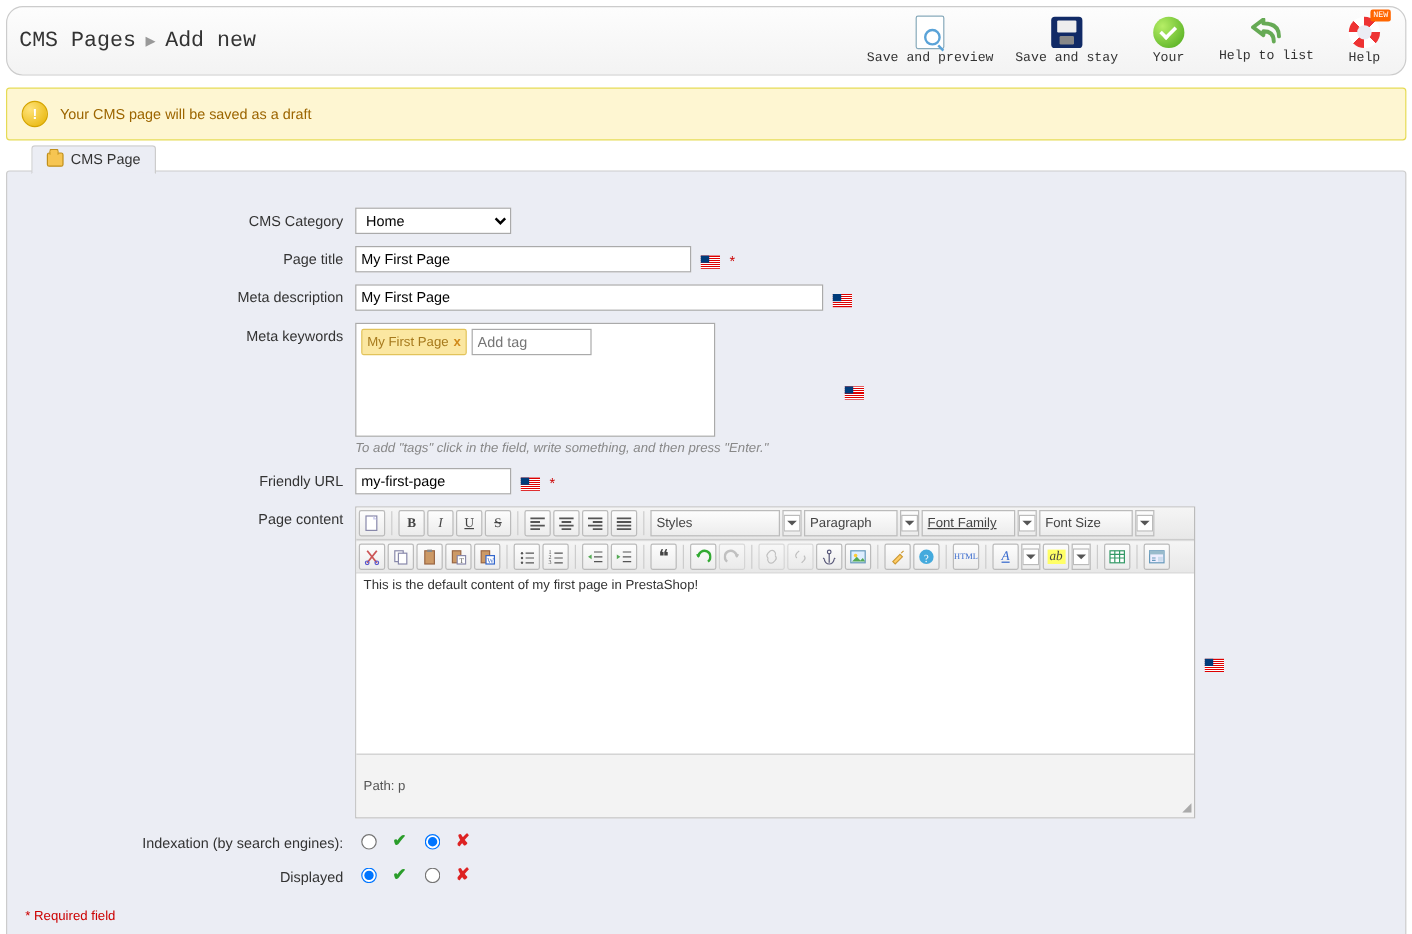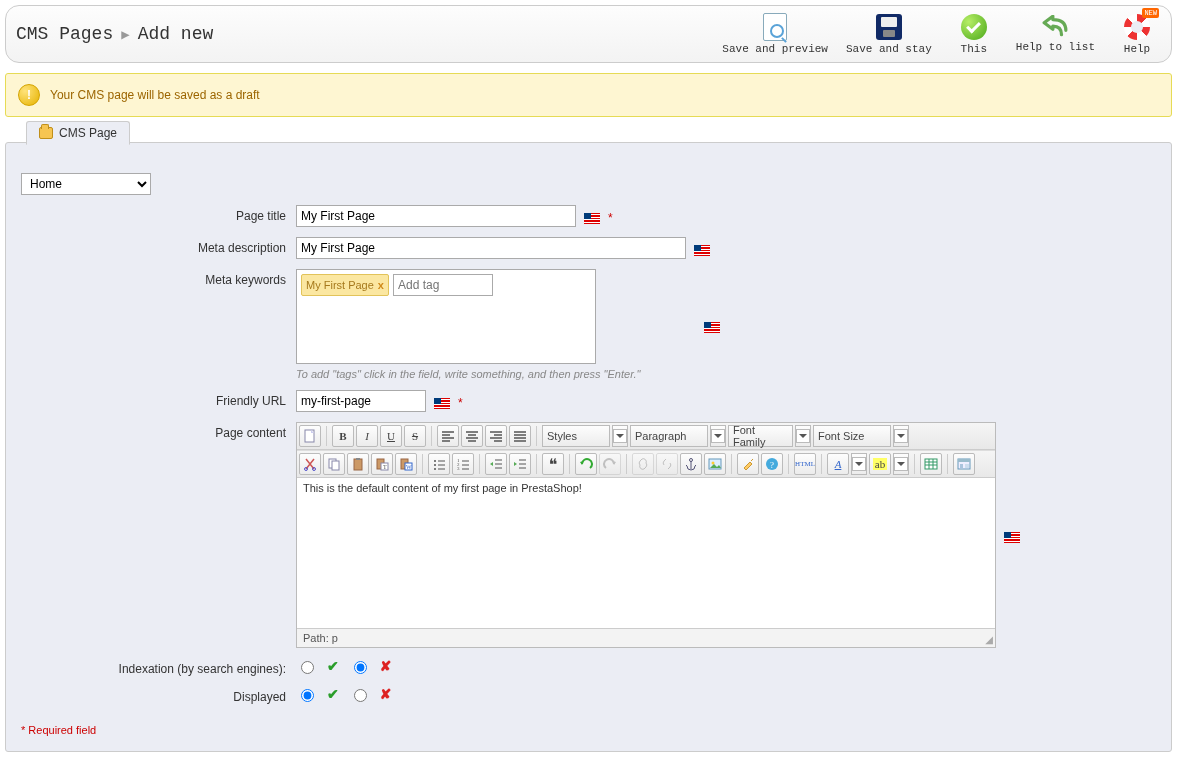--- a/index.html
+++ b/index.html
@@ -172,21 +172,21 @@
     position:relative;
   }
   .ebtn svg { width:14px; height:14px; }
   .esel {
     height:22px; border:1px solid #bbb; background:linear-gradient(#fdfdfd,#ececec);
     display:flex; align-items:center; padding:0 4px; font-size:11px; color:#444; gap:4px; cursor:pointer;
   }
   .esel .dd { border:1px solid #bbb; background:#fff; width:14px; height:14px; display:flex;align-items:center;justify-content:center;}
   .esel .dd::after{content:"";border:4px solid transparent;border-top-color:#555; margin-top:3px;}
   .ebody { min-height:150px; padding:4px 6px; font-size:11px; color:#333; background:#fff;}
-  .epath { border-top:1px solid #ccc; background:#f3f3f3; font-size:11px; color:#555; padding:3px 6px; position:relative;}
+  .epath { border-top:1px solid #ccc; background:#f3f3f3; font-size:11px; color:#555; padding:20px 6px; position:relative;}
   .epath .resize { position:absolute; right:2px; bottom:2px; color:#aaa; font-size:10px;}
   .radio-row { display:flex; align-items:center; gap:10px; }
   .tick { color:#2a9d2a; font-weight:bold; font-size:14px;}
   .cross { color:#d22; font-weight:bold; font-size:14px;}
   .req-note { color:#c00; font-size:11px; margin-top:20px; }
   .newfile-ico { width:24px; height:28px; background:#fff; border:1px solid #8ab; position:relative; border-radius:2px;}
   .newfile-ico::after{content:"";position:absolute;right:2px;bottom:2px;width:10px;height:10px;border:2px solid #5aa3d8;border-radius:50%;}
   .newfile-ico .zoomhandle{position:absolute;right:-1px;bottom:-1px;width:6px;height:2px;background:#5aa3d8;transform:rotate(45deg);}
   .floppy {width:26px;height:26px;background:#112a66;border-radius:3px;position:relative;}
   .floppy::before{content:"";position:absolute;top:3px;left:5px;right:5px;height:10px;background:#eee;border-radius:1px;}
@@ -224,21 +224,21 @@
       <div class="hact">
         <div class="hact-icon">
             <div class="floppy"></div>
           </div>
         <span>Save and stay</span>
       </div>
       <div class="hact">
         <div class="hact-icon">
             <div class="checkcircle"></div>
           </div>
-        <span>This</span>
+        <span>Your</span>
       </div>
       <div class="hact">
         <div class="hact-icon backarrow">
           <svg viewBox="0 0 24 20">
               <path d="M22 14 Q22 4 10 4 L10 1 L2 7 L10 13 L10 10 Q18 10 18 18" fill="none" stroke="#6a5" stroke-width="3" stroke-linecap="round" stroke-linejoin="round"></path>
             </svg>
         </div>
         <span>Help to list</span>
       </div>
       <div class="hact" style="position:relative;">
@@ -256,20 +256,21 @@
     <span>Your CMS page will be saved as a draft</span>
   </div>
 
   <div class="form-panel">
     <div class="panel-tab">
       <span class="folder-icon"></span>
       <span>CMS Page</span>
     </div>
 
     <div class="form-row">
+      <div class="form-label">CMS Category</div>
       <div class="form-field">
         <select><option>Home</option></select>
       </div>
     </div>
 
     <div class="form-row">
       <div class="form-label">Page title</div>
       <div class="form-field">
         <input type="text" class="w280" value="My First Page" style="">
         <span class="flag"></span>
@@ -350,33 +351,33 @@
                 <svg viewBox="0 0 14 14">
                   <path d="M1 3h12M5 6h8M1 9h12M5 12h8" stroke="#555" stroke-width="1.5"></path>
                 </svg>
               </div>
             <div class="ebtn">
                 <svg viewBox="0 0 14 14">
                   <path d="M1 3h12M1 6h12M1 9h12M1 12h12" stroke="#555" stroke-width="1.5"></path>
                 </svg>
               </div>
             <div class="group-sep"></div>
-            <div class="esel" style="width:68px;">
+            <div class="esel" style="width:108px;">
                 <span>Styles</span>
               </div>
               <div class="esel dd-only" style="padding:0;">
                 <div class="dd"></div>
               </div>
             <div class="esel" style="width:78px;">
                 <span>Paragraph</span>
               </div>
               <div class="esel" style="padding:0;">
                 <div class="dd"></div>
               </div>
-            <div class="esel" style="width:65px;">
+            <div class="esel" style="width:78px;text-decoration:underline;">
                 <span>Font Family</span>
               </div>
               <div class="esel" style="padding:0;">
                 <div class="dd"></div>
               </div>
             <div class="esel" style="width:78px;">
                 <span>Font Size</span>
               </div>
               <div class="esel" style="padding:0;">
                 <div class="dd"></div>
@@ -501,21 +502,21 @@
             <div class="group-sep"></div>
             <div class="ebtn" style="font-size:7px;color:#36c;">HTML</div>
             <div class="group-sep"></div>
             <div class="ebtn">
                 <span style="color:#36c;text-decoration:underline;font-style:italic;">A</span>
               </div>
             <div class="esel" style="padding:0;">
                 <div class="dd"></div>
               </div>
             <div class="ebtn">
-                <span style="background:#ff6;padding:0 2px;">ab</span>
+                <span style="background:#ff6;padding:0 2px;font-style:italic;">ab</span>
               </div>
             <div class="esel" style="padding:0;">
                 <div class="dd"></div>
               </div>
             <div class="group-sep"></div>
             <div class="ebtn">
                 <svg viewBox="0 0 14 14">
                   <rect x="1" y="2" width="12" height="10" fill="#fff" stroke="#396"></rect>
                   <path d="M1 5h12M1 8h12M5 2v10M9 2v10" stroke="#396"></path>
                 </svg>

